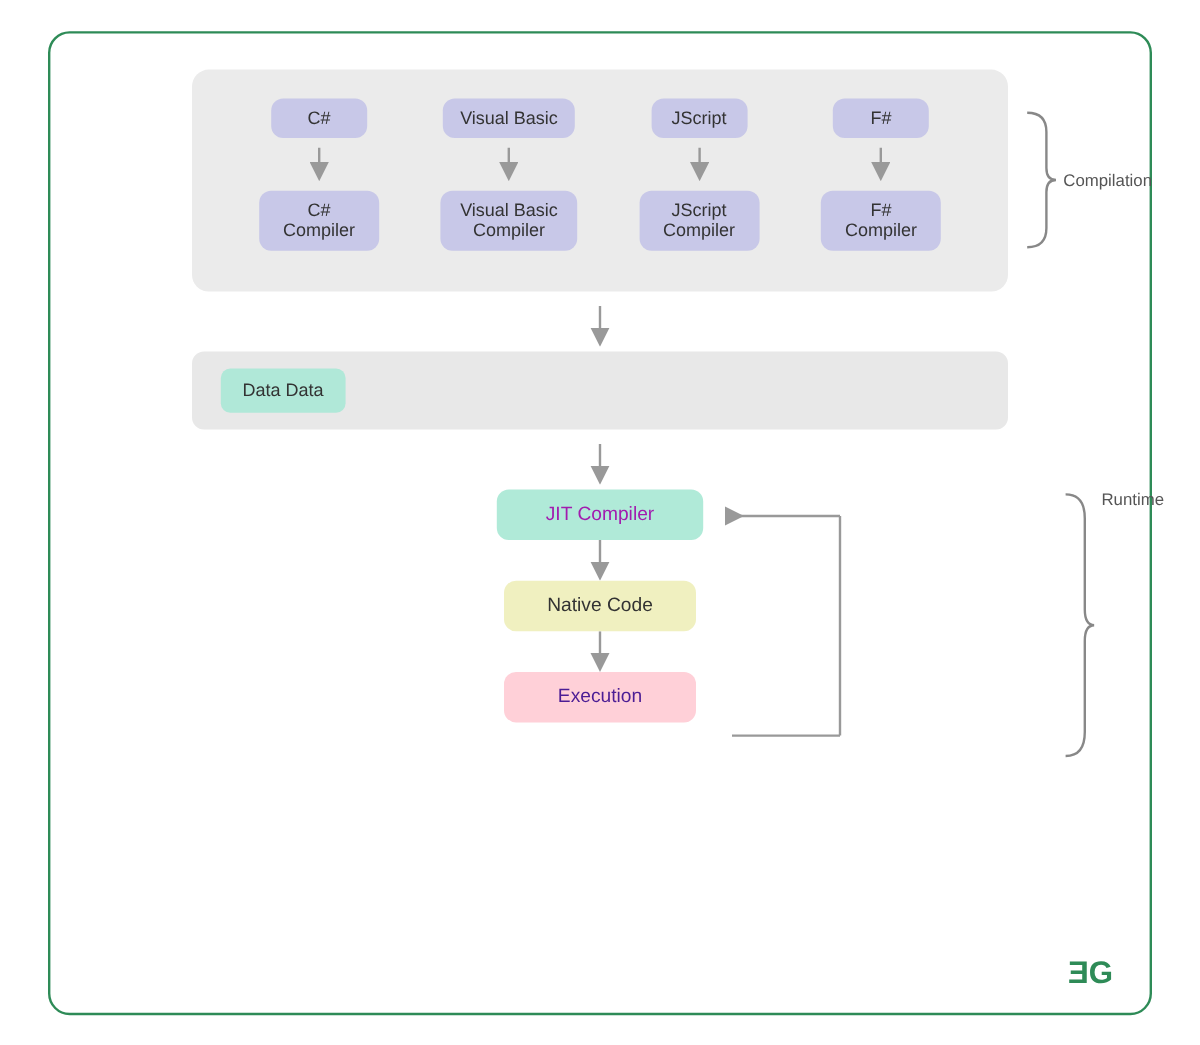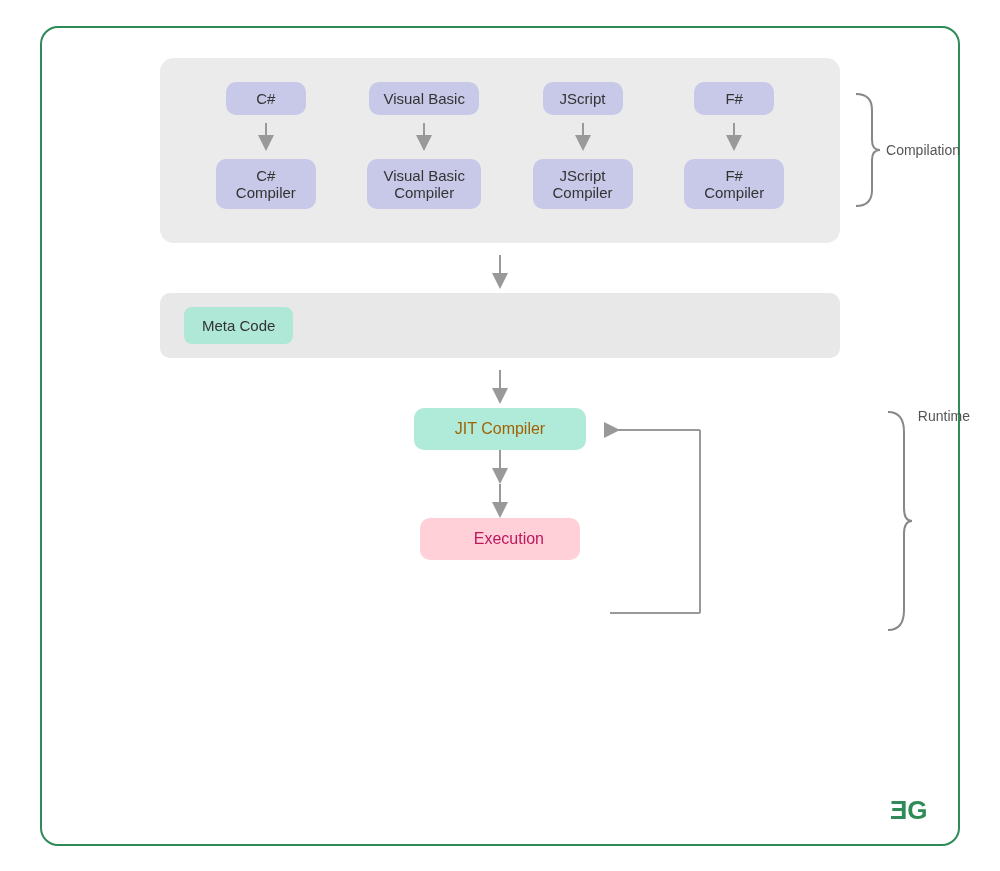--- a/index.html
+++ b/index.html
@@ -104,43 +104,43 @@
       color: #fff;
       flex: 1;
       text-align: center;
     }
 
     .box-jit {
       background: #b0ead8;
       border-radius: 10px;
       padding: 12px 41px;
       font-size: 16px;
-      color: #a16207;
+      color: #a21caf;
       min-width: 160px;
       text-align: center;
     }
 
     .box-native {
       background: #f0f0c0;
       border-radius: 10px;
       padding: 12px 36px;
       font-size: 16px;
       color: #333;
       min-width: 160px;
       text-align: center;
     }
 
     .box-execution {
       background: #ffd0d8;
       border-radius: 10px;
       padding: 12px 36px;
       font-size: 16px;
-      color: #be185d;
+      color: #4c1d95;
       min-width: 160px;
-      text-align: right;
+      text-align: center;
     }
 
     
     .gfg-logo {
       position: absolute;
       bottom: 14px;
       right: 22px;
       font-size: 26px;
       font-weight: bold;
       color: #701a75;
@@ -228,21 +228,21 @@
           <marker id="ah5" markerWidth="8" markerHeight="8" refX="4" refY="4" orient="auto">
             <path d="M0,0 L8,4 L0,8 Z" fill="#999"></path>
           </marker>
         </defs>
       <line x1="10" y1="0" x2="10" y2="26" stroke="#999" stroke-width="2" marker-end="url(#ah5)"></line>
     </svg>
   </div>
 
   <div style="position:relative; margin-bottom: 8px;">
     <div class="msil-row">
-      <div class="box-metadata">Meta Code</div>
+      <div class="box-metadata">Data Data</div>
     </div>
 
   </div>
 
   <div class="connector">
     <svg width="20" height="34" class="arrow-svg">
       <defs>
           <marker id="ah6" markerWidth="8" markerHeight="8" refX="4" refY="4" orient="auto">
             <path d="M0,0 L8,4 L0,8 Z" fill="#999"></path>
           </marker>
@@ -259,20 +259,21 @@
 
       <svg width="20" height="34" class="arrow-svg">
         <defs>
             <marker id="ah7" markerWidth="8" markerHeight="8" refX="4" refY="4" orient="auto">
               <path d="M0,0 L8,4 L0,8 Z" fill="#999"></path>
             </marker>
           </defs>
         <line x1="10" y1="0" x2="10" y2="26" stroke="#999" stroke-width="2" marker-end="url(#ah7)"></line>
       </svg>
 
+      <div class="box-native">Native Code</div>
 
       <svg width="20" height="34" class="arrow-svg">
         <defs>
             <marker id="ah8" markerWidth="8" markerHeight="8" refX="4" refY="4" orient="auto">
               <path d="M0,0 L8,4 L0,8 Z" fill="#999"></path>
             </marker>
           </defs>
         <line x1="10" y1="0" x2="10" y2="26" stroke="#999" stroke-width="2" marker-end="url(#ah8)"></line>
       </svg>
 

